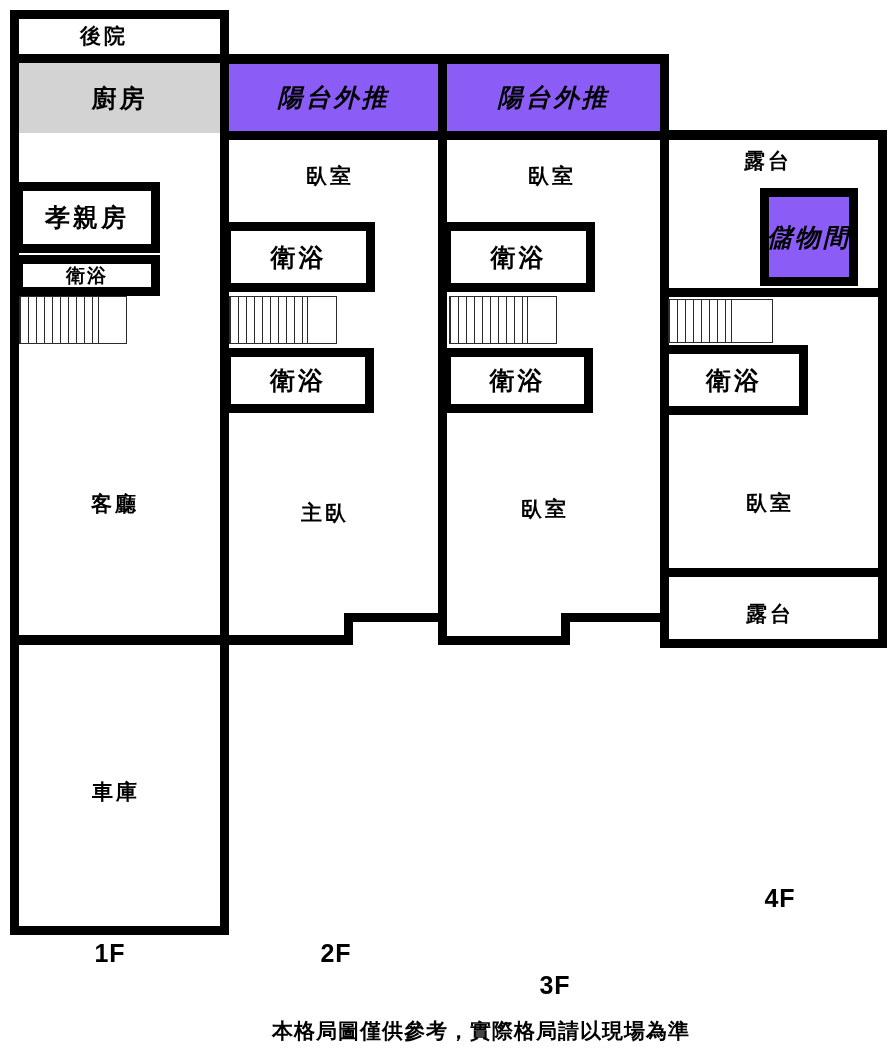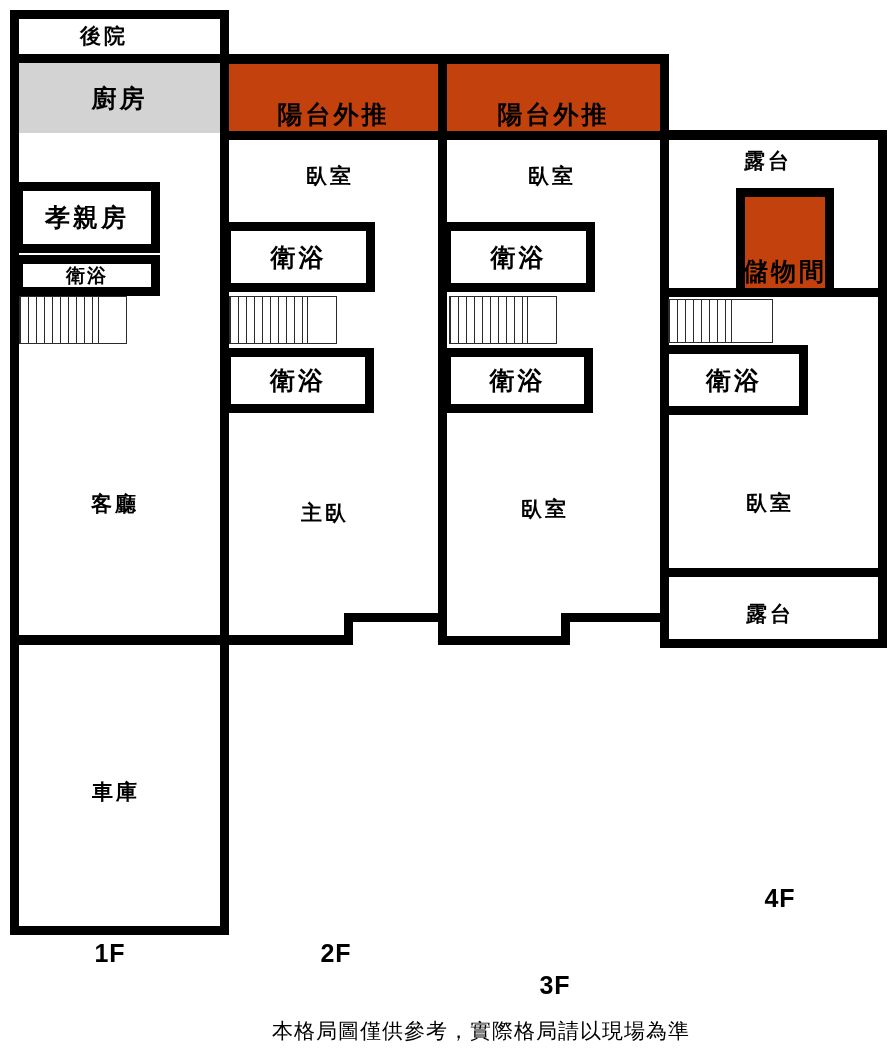--- a/index.html
+++ b/index.html
@@ -1,33 +1,33 @@
 <!DOCTYPE html>
 <html><head>
 <meta charset="utf-8">
 <style>
   html,body{margin:0;padding:0;background:#fff;}
   .page{position:relative;width:888px;height:1055px;background:#ffffff;overflow:hidden;
         font-family:"Liberation Sans","DejaVu Sans",sans-serif;color:#000;}
   .w{position:absolute;background:#000;}
   .box{position:absolute;border:9px solid #000;background:#fff;box-sizing:border-box;
        display:flex;align-items:center;justify-content:center;}
-  .gbox{position:absolute;border:9px solid #000;background:#c2410c;box-sizing:border-box;
-        display:flex;align-items:flex-end;justify-content:center;}
+  .gbox{position:absolute;border:9px solid #000;background:#8b5cf6;box-sizing:border-box;
+        display:flex;align-items:center;justify-content:center;font-style:italic;}
   .gfill{position:absolute;background:#d3d3d3;display:flex;align-items:center;justify-content:center;}
   .lbl{font-size:25px;font-weight:600;letter-spacing:3px;white-space:nowrap;}
   .lbl-sm{font-size:19px;font-weight:600;letter-spacing:2px;white-space:nowrap;}
   .flabel{position:absolute;transform:translate(-50%,-50%);font-size:21px;font-weight:600;
           letter-spacing:3px;white-space:nowrap;}
   .stairs{position:absolute;border:1px solid #2b2b2b;box-sizing:border-box;background:#fff;}
   .treads{position:absolute;left:0;top:0;bottom:0;border-right:1.5px solid #2b2b2b;
           background:repeating-linear-gradient(to right,#2b2b2b 0 1.5px,transparent 1.5px 8px);}
   .floorlbl{position:absolute;transform:translate(-50%,-50%);font-size:25px;font-weight:600;
             letter-spacing:1px;white-space:nowrap;}
-  .disclaimer{position:absolute;transform:translate(-50%,-50%);font-size:21px;font-weight:400;
+  .disclaimer{position:absolute;transform:translate(-50%,-50%);font-size:21px;font-weight:700;
               letter-spacing:1px;white-space:nowrap;}
 </style>
 </head>
 <body>
 
 <div class="page">
 
   <div class="w" style="left:10px;top:10px;width:9px;height:925px"></div>
   <div class="w" style="left:10px;top:10px;width:219px;height:9px"></div>
   <div class="w" style="left:220px;top:10px;width:9px;height:925px"></div>
@@ -61,21 +61,21 @@
   </div>
 
   <div class="gbox" style="left:220px;top:55px;width:227px;height:85px">
     <span class="lbl">陽台外推</span>
   </div>
 
   <div class="gbox" style="left:438px;top:55px;width:231px;height:85px">
     <span class="lbl">陽台外推</span>
   </div>
 
-  <div class="gbox" style="left:736px;top:188px;width:98px;height:109px">
+  <div class="gbox" style="left:760px;top:188px;width:98px;height:98px">
     <span class="lbl">儲物間</span>
   </div>
 
   <div class="box" style="left:14px;top:182px;width:146px;height:71px">
     <span class="lbl">孝親房</span>
   </div>
   <div class="box" style="left:14px;top:255px;width:146px;height:41px">
     <span class="lbl-sm">衛浴</span>
   </div>
   <div class="box" style="left:222px;top:222px;width:153px;height:70px">

